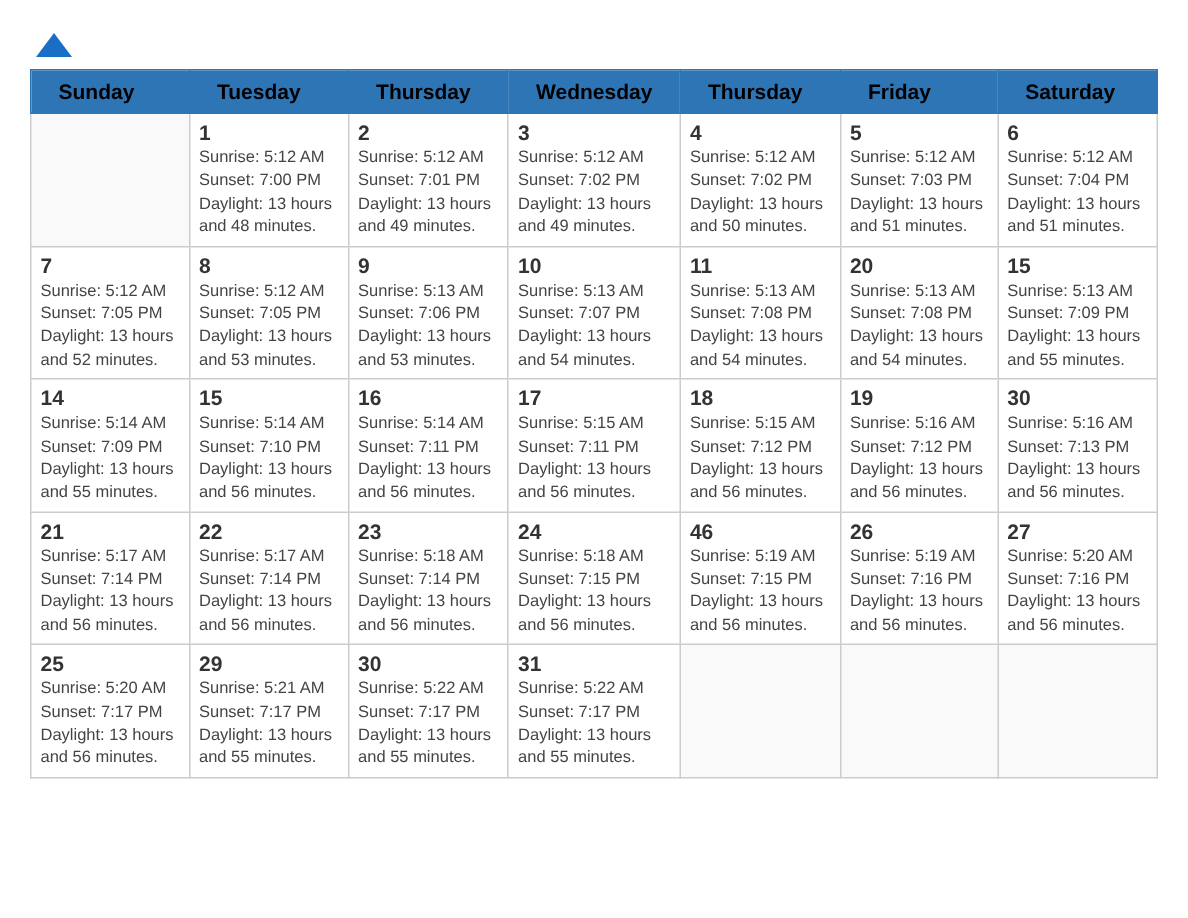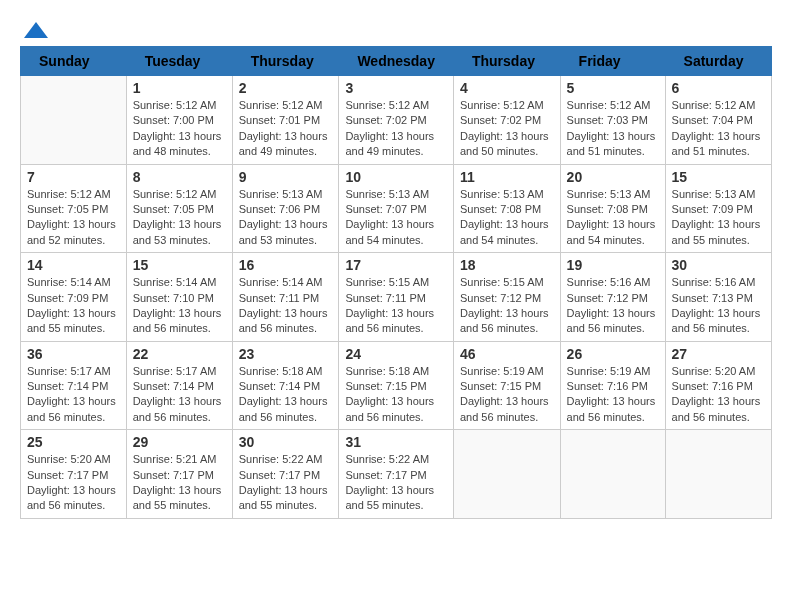--- a/index.html
+++ b/index.html
@@ -199,21 +199,21 @@
           <span class="day-number">19</span>
           <div class="day-info">Sunrise: 5:16 AM<br>Sunset: 7:12 PM<br>Daylight: 13 hours and 56 minutes.</div>
         </td>
         <td>
           <span class="day-number">30</span>
           <div class="day-info">Sunrise: 5:16 AM<br>Sunset: 7:13 PM<br>Daylight: 13 hours and 56 minutes.</div>
         </td>
       </tr>
       <tr>
         <td>
-          <span class="day-number">36</span>
+          <span class="day-number">21</span>
           <div class="day-info">Sunrise: 5:17 AM<br>Sunset: 7:14 PM<br>Daylight: 13 hours and 56 minutes.</div>
         </td>
         <td>
           <span class="day-number">22</span>
           <div class="day-info">Sunrise: 5:17 AM<br>Sunset: 7:14 PM<br>Daylight: 13 hours and 56 minutes.</div>
         </td>
         <td>
           <span class="day-number">23</span>
           <div class="day-info">Sunrise: 5:18 AM<br>Sunset: 7:14 PM<br>Daylight: 13 hours and 56 minutes.</div>
         </td>

